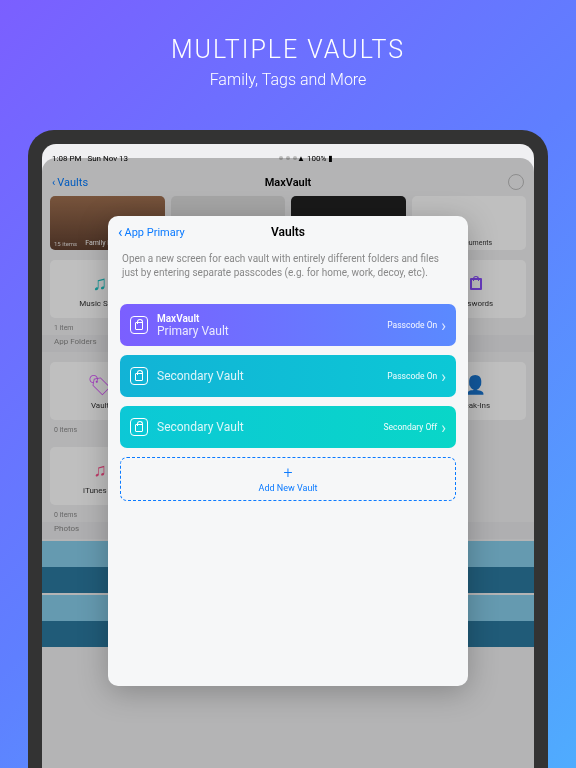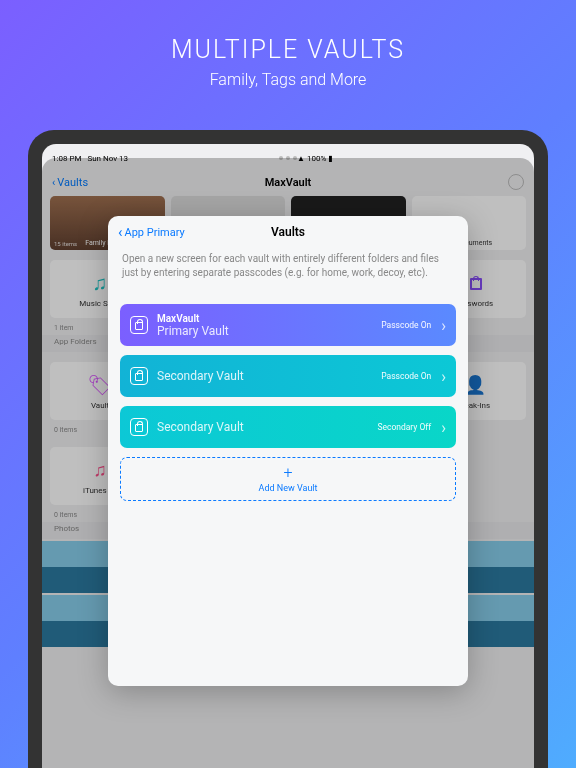--- a/index.html
+++ b/index.html
@@ -56,21 +56,21 @@
 .vault-card{height:42px;border-radius:7px;display:flex;align-items:center;padding:0 10px;color:#fff;position:relative}
 .vault-card.purple{background:linear-gradient(90deg,#7b5fff,#5a8aff)}
 .vault-card.teal{background:linear-gradient(90deg,#12b3d6,#0cc8d6)}
 .vault-card.teal2{background:linear-gradient(90deg,#0cc8d6,#09d6c8)}
 .vault-badge{width:18px;height:18px;border:1.5px solid #fff;border-radius:4px;display:flex;align-items:center;justify-content:center;margin-right:9px;flex-shrink:0}
 .lock-icon{width:8px;height:8px;border:1px solid currentColor;border-radius:1px;position:relative;margin-top:2px}
 .lock-icon::before{content:'';position:absolute;top:-4px;left:1px;width:4px;height:4px;border:1px solid currentColor;border-bottom:none;border-radius:3px 3px 0 0}
 .vault-main{flex:1;display:flex;flex-direction:column;justify-content:center}
 .vault-name{font-size:10px;font-weight:600}
 .vault-sub{font-size:12px;opacity:.85}
-.vault-pass{font-size:8.5px;opacity:.95;margin-right:10px}
+.vault-pass{font-size:8.5px;opacity:.95;margin-right:4px}
 .vault-chevron{opacity:.8}
 
 .add-vault{border:1.5px dashed #0a7aff;border-radius:7px;height:44px;display:flex;flex-direction:column;align-items:center;justify-content:center;color:#0a7aff;font-size:9px;gap:2px}
 .add-plus{font-size:16px;line-height:1;font-weight:300}
 </style>
 </head>
 <body>
 
 <div class="marketing-title">MULTIPLE VAULTS</div>
 <div class="marketing-subtitle">Family, Tags and More</div>

